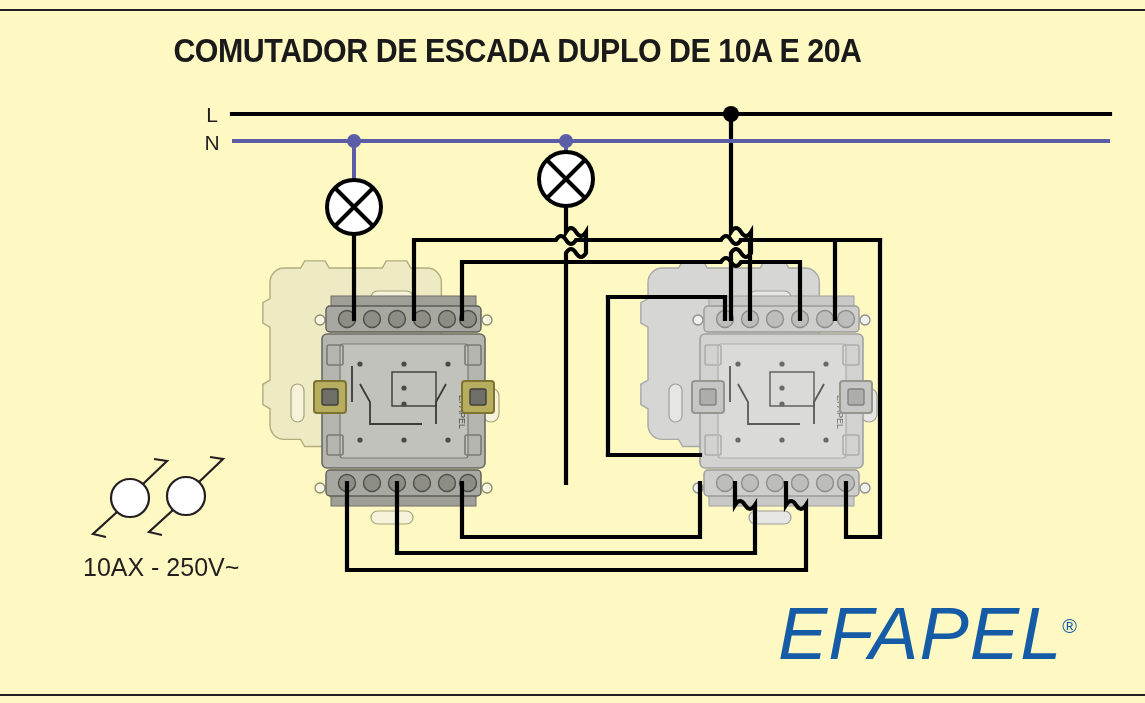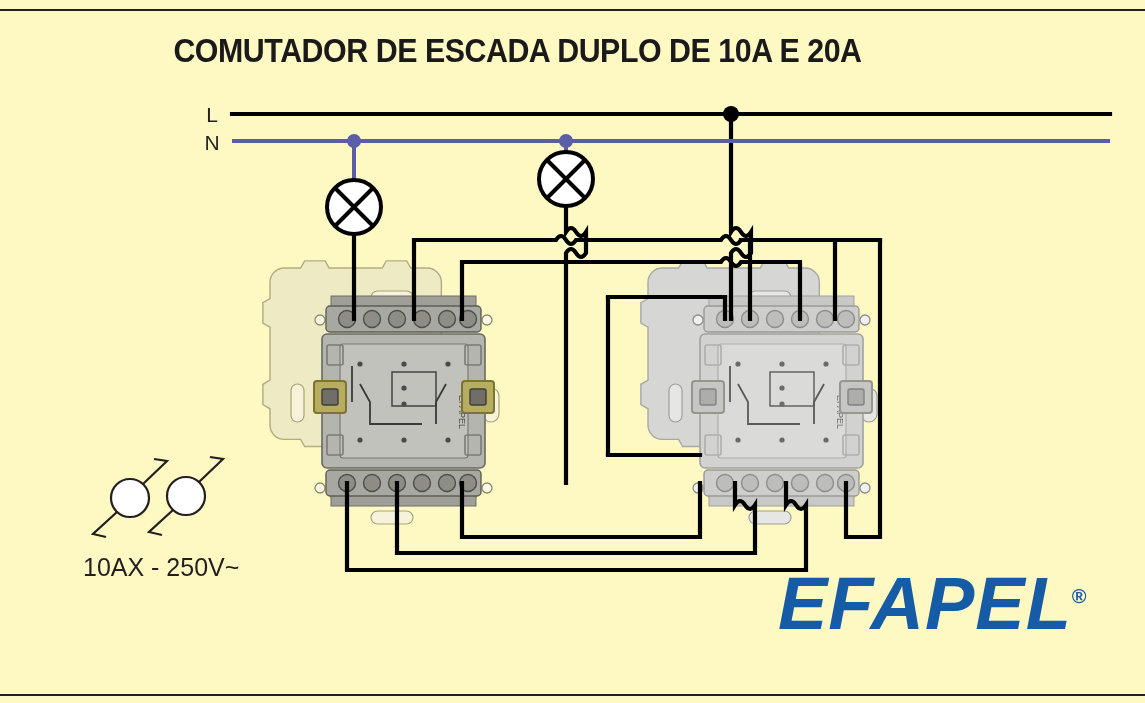--- a/index.html
+++ b/index.html
@@ -53,23 +53,23 @@
     fill: #231f20;
   }
   .legend-text {
     font-family: "Liberation Sans", sans-serif;
     font-size: 25px;
     fill: #231f20;
   }
   #brand-logo {
     position: absolute;
     left: 778px;
-    top: 567px;
-    font-family: "Liberation Sans", sans-serif;
-    font-weight: bold;
+    top: 597px;
+    font-family: "Liberation Sans", sans-serif;
+    font-weight: normal;
     font-style: italic;
     font-size: 74px;
     letter-spacing: 1px;
     color: #155ba6;
     line-height: 1;
     white-space: nowrap;
   }
   #brand-reg {
     font-size: 20px;
     vertical-align: super;

